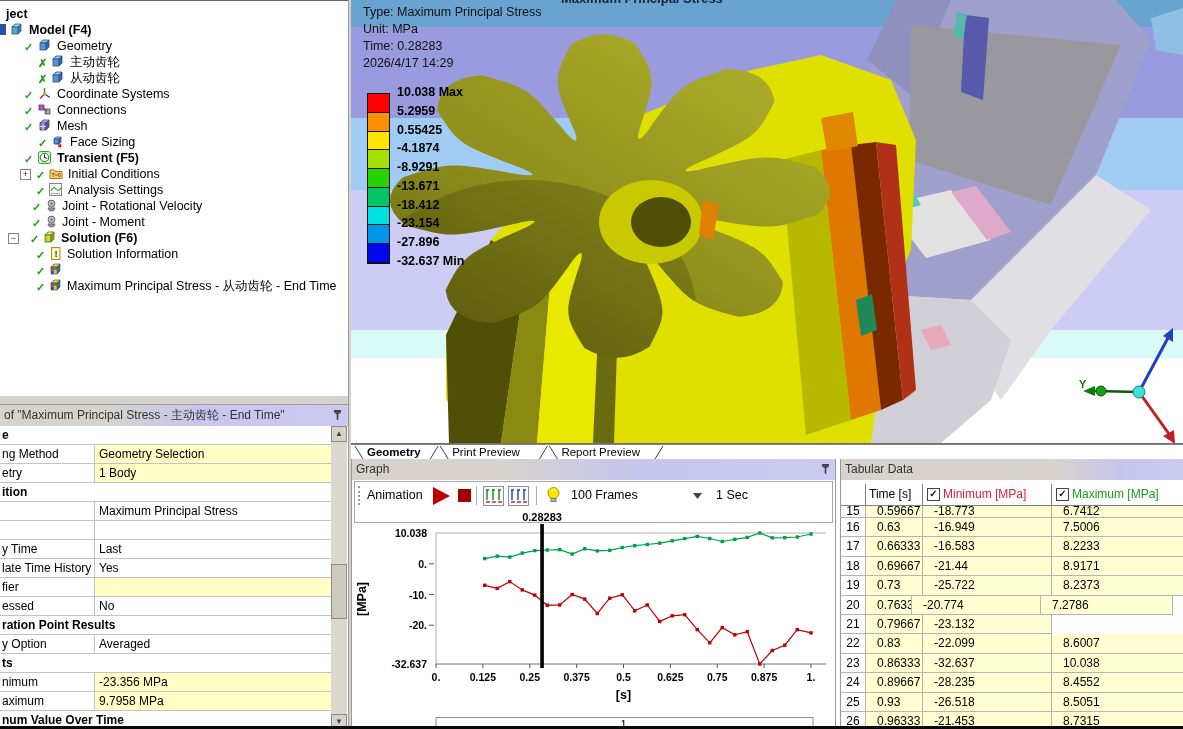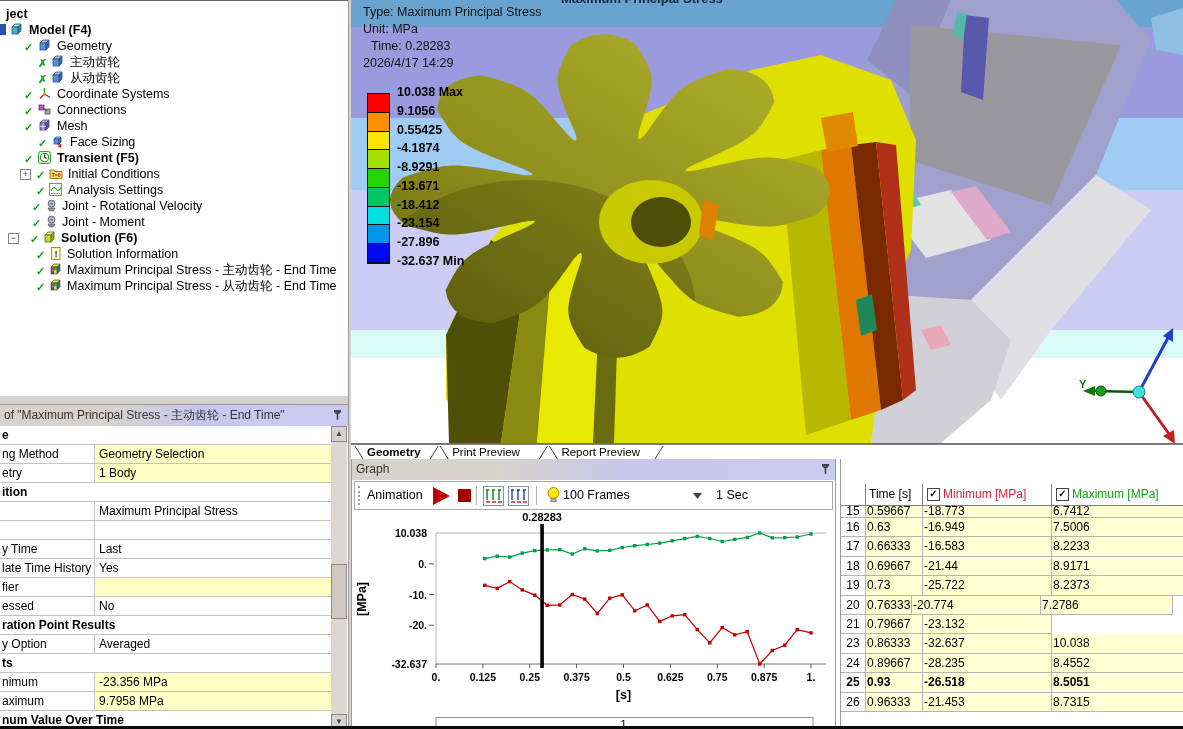--- a/index.html
+++ b/index.html
@@ -39,38 +39,38 @@
   #viewport{left:351px;top:0;width:832px;height:443px;overflow:hidden;}
   .vp-line{position:absolute;left:12px;height:17px;font-size:12.5px;color:#101010;white-space:nowrap;}
   #legend-bar{position:absolute;left:16px;top:93px;width:21px;border:1px solid #111;}
   .lcell{width:21px;border-bottom:1px solid #111;box-sizing:border-box;}
   .llabel{position:absolute;left:46px;height:16px;font-size:12.5px;font-weight:600;white-space:nowrap;color:#000;}
   .llabel.strong{font-weight:bold;}
   
   #vtab-strip{left:351px;top:443px;width:832px;height:16px;background:#fff;border-top:1px solid #707070;}
   
   #graph-panel{left:351px;top:459px;width:484px;height:270px;background:#fff;border-left:1px solid #9a9a9a;}
-  #graph-toolbar{position:absolute;left:2px;top:22px;width:479px;height:29px;border:1px solid #a8a8a8;
+  #graph-toolbar{position:absolute;left:2px;top:22px;width:479px;height:42px;border:1px solid #a8a8a8;
                  box-sizing:border-box;display:block;}
   .grip{position:absolute;left:3px;top:4px;width:3px;height:19px;border-left:2px dotted #9a9a9a;}
   .tb-label{position:absolute;font-size:12.5px;line-height:29px;top:-1px;color:#000;white-space:nowrap;}
   .tb-sep{position:absolute;top:4px;width:1px;height:19px;background:#b0b0b0;}
   .tb-btn{position:absolute;top:4px;cursor:pointer;}
   .pin{position:absolute;top:4px;right:6px;width:9px;height:13px;}
   
   #tabular-panel{left:840px;top:459px;width:343px;height:270px;background:#fff;overflow:hidden;border-left:1px solid #9a9a9a;}
   #tab-table{position:absolute;left:0;top:25px;width:343px;}
   .throw{display:flex;height:21px;line-height:21px;background:#fff;border-bottom:1px solid #808080;}
   .thcell{border-right:1px solid #808080;box-sizing:border-box;padding-left:3px;font-size:12px;
           display:flex;align-items:center;white-space:nowrap;overflow:hidden;}
   .cb{display:inline-block;width:11px;height:11px;border:1px solid #444;background:#fff;font-size:10px;
       line-height:10px;text-align:center;margin:0 3px 0 1px;font-weight:bold;color:#111;}
   .dr{display:flex;background:#fff;}
   .dcell{border-right:1px solid #b4b4b4;border-bottom:1px solid #b4b4b4;box-sizing:border-box;
-         padding-left:1px;font-size:12px;overflow:hidden;white-space:nowrap;}
+         padding-left:11px;font-size:12px;overflow:hidden;white-space:nowrap;}
   .dcell.num{background:#fff;text-align:center;padding-left:0;}
   .dcell.val{background:#ffffd2;}
   #bottom-black{left:0;top:726px;width:1183px;height:3px;background:#0a0a0a;}
   .gap-line{position:absolute;top:459px;height:270px;width:1px;background:#9a9a9a;}
 </style>
 </head>
 <body>
 
 <div class="abs" id="tree-panel">
   <div id="tree-rows">
@@ -221,21 +221,20 @@
         <span class="mk" style="left:36px">✓</span>
         <span class="ticon" style="left:49px"><svg width="13" height="13">
             <polygon points="2,4 8,4 11,1 5,1" fill="#e8d830" stroke="#555" stroke-width="0.7"></polygon>
             <polygon points="8,4 11,1 11,8 8,11" fill="#3468a8" stroke="#555" stroke-width="0.7"></polygon>
             <rect x="2" y="4" width="3" height="3.5" fill="#e03030"></rect>
             <rect x="5" y="4" width="3" height="3.5" fill="#30b030"></rect>
             <rect x="2" y="7.5" width="3" height="3.5" fill="#3050d0"></rect>
             <rect x="5" y="7.5" width="3" height="3.5" fill="#e8d020"></rect>
             <rect x="2" y="4" width="6" height="7" fill="none" stroke="#555" stroke-width="0.7"></rect>
           </svg></span>
-        <span class="tlabel " style="left:67px">Maximum Principal Stress - 主动齿轮 - End Time</span>
       </div>
       <div class="trow" style="top: 277px; left: 0px; width: 348px;">
         <span class="mk" style="left:36px">✓</span>
         <span class="ticon" style="left:49px"><svg width="13" height="13">
             <polygon points="2,4 8,4 11,1 5,1" fill="#e8d830" stroke="#555" stroke-width="0.7"></polygon>
             <polygon points="8,4 11,1 11,8 8,11" fill="#3468a8" stroke="#555" stroke-width="0.7"></polygon>
             <rect x="2" y="4" width="3" height="3.5" fill="#e03030"></rect>
             <rect x="5" y="4" width="3" height="3.5" fill="#30b030"></rect>
             <rect x="2" y="7.5" width="3" height="3.5" fill="#3050d0"></rect>
             <rect x="5" y="7.5" width="3" height="3.5" fill="#e8d020"></rect>
@@ -386,38 +385,38 @@
       <line x1="788" y1="392" x2="818" y2="434" stroke="#c02020" stroke-width="3"></line>
       <polygon points="812,436 823,430 824,444" fill="#c02020"></polygon>
       <circle cx="788" cy="392" r="6" fill="#40e0d8" stroke="#108888"></circle>
       <text id="triad-y-label" x="728" y="388" font-size="11" fill="#0a7a0a" font-weight="bold">Y</text>
     </g>
   </svg>
   
   <div id="vp-lines">
       <div class="vp-line" style="top: 5px;">Type: Maximum Principal Stress</div>
       <div class="vp-line" style="top: 22px;">Unit: MPa</div>
-      <div class="vp-line" style="top: 39px; margin-left: 8px;">Time: 0.28283</div>
+      <div class="vp-line" style="top: 39px;">Time: 0.28283</div>
       <div class="vp-line" style="top: 56px;">2026/4/17 14:29</div>
     </div>
   
   <div id="legend-bar">
       <div class="lcell" style="height: 18.78px; background: rgb(253, 0, 0);"></div>
       <div class="lcell" style="height: 18.78px; background: rgb(255, 143, 0);"></div>
       <div class="lcell" style="height: 18.78px; background: rgb(255, 228, 0);"></div>
       <div class="lcell" style="height: 18.78px; background: rgb(166, 224, 0);"></div>
       <div class="lcell" style="height: 18.78px; background: rgb(38, 210, 0);"></div>
       <div class="lcell" style="height: 18.78px; background: rgb(0, 199, 100);"></div>
       <div class="lcell" style="height: 18.78px; background: rgb(0, 224, 224);"></div>
       <div class="lcell" style="height: 18.78px; background: rgb(0, 150, 232);"></div>
       <div class="lcell" style="height: 18.78px; background: rgb(0, 8, 240);"></div>
     </div>
   <div id="legend-labels">
       <div class="llabel strong" style="top: 85px;">10.038 Max</div>
-      <div class="llabel" style="top: 103.78px;">9.1056</div>
+      <div class="llabel" style="top: 103.78px;">5.2959</div>
       <div class="llabel" style="top: 122.56px;">0.55425</div>
       <div class="llabel" style="top: 141.34px;">-4.1874</div>
       <div class="llabel" style="top: 160.12px;">-8.9291</div>
       <div class="llabel" style="top: 178.9px;">-13.671</div>
       <div class="llabel" style="top: 197.68px;">-18.412</div>
       <div class="llabel" style="top: 216.46px;">-23.154</div>
       <div class="llabel" style="top: 235.24px;">-27.896</div>
       <div class="llabel strong" style="top: 254.02px;">-32.637 Min</div>
     </div>
 </div>
@@ -465,21 +464,21 @@
       <rect x="0.5" y="0.5" width="20" height="19" fill="#fff" stroke="#8090b8"></rect>
       <path d="M4,4 v10 M10,4 v10 M16,4 v10 M3,4 h3 M9,4 h3 M15,4 h3" stroke="#2040b0" fill="none" stroke-width="1.4"></path>
       <path d="M3,16 h4 M9,16 h4 M15,16 h4" stroke="#c03030" stroke-width="1.4"></path>
       </svg>
     <div class="tb-sep" style="left:181px;"></div>
     <svg class="tb-btn" style="left:191px;" width="15" height="21">
       <circle cx="7.5" cy="7" r="5.5" fill="#ffe400" stroke="#b09000"></circle>
       <rect x="5" y="12.5" width="5" height="3" fill="#b0b0b0" stroke="#808080"></rect>
       <path d="M5.5,5 q2,-2.5 4,0" stroke="#fff8a0" fill="none"></path>
       </svg>
-    <div class="tb-label" style="left:208px;text-align:center;">100 Frames</div>
+    <div class="tb-label" style="left:216px;text-align:center;">100 Frames</div>
     <svg class="tb-btn" style="left:338px;top:11px;" width="10" height="7">
       <polygon points="0,0 9,0 4.5,6" fill="#404040"></polygon>
       </svg>
     <div class="tb-label" style="left:361px;">1 Sec</div>
   </div>
   <svg id="chart-svg" class="abs" style="left:0;top:52px;" width="484" height="218">
       <line x1="84" y1="22" x2="474" y2="22" stroke="#b0b0b0"></line>
       <line x1="84" y1="22" x2="84" y2="153" stroke="#b0b0b0"></line>
       <line x1="84" y1="153" x2="474" y2="153" stroke="#707070"></line>
       <text x="75" y="26" font-size="10.5" font-weight="bold" text-anchor="end" fill="#000">10.038</text>
@@ -567,20 +566,23 @@
       <rect x="443.54875000000004" y="116.96833040421792" width="3.4" height="3.4" fill="#c00000"></rect>
       <rect x="457.3" y="120.18231985940245" width="3.4" height="3.4" fill="#c00000"></rect>
       <rect x="188.26125000000002" y="13" width="3.6" height="144" fill="#000"></rect>
       <text x="190.06125000000003" y="10" font-size="11" font-weight="bold" text-anchor="middle">0.28283</text>
       <rect x="84" y="206.5" width="377" height="14" fill="#fff" stroke="#909090"></rect>
       <text x="271.5" y="217" font-size="11" text-anchor="middle">1</text>
     </svg>
 </div>
 
 <div class="abs" id="tabular-panel">
+  <div class="panel-title" style="background:linear-gradient(to right,#d7d3cc 0%,#d7d3cc 62%,#c6c6ee 82%,#cbcbf2 100%);">
+    <span>Tabular Data</span>
+  </div>
   <div id="tab-table">
       <div class="throw">
         <div class="thcell" style="width: 25px;"></div>
         <div class="thcell" style="width: 57px;">Time [s]</div>
         <div class="thcell" style="width: 129px;">
           <span class="cb">✓</span>
           <span style="color: rgb(216, 30, 60);">Minimum [MPa]</span>
         </div>
         <div class="thcell" style="width: 132px;">
           <span class="cb">✓</span>
@@ -623,32 +625,38 @@
         <div class="dcell val" style="width: 129px; line-height: 18.4px; height: 19.4px;">-20.774</div>
         <div class="dcell val" style="width: 132px; line-height: 18.4px; height: 19.4px;">7.2786</div>
       </div>
       <div class="dr" style="height: 19.4px;">
         <div class="dcell num" style="width: 25px; line-height: 18.4px; height: 19.4px;">21</div>
         <div class="dcell val" style="width: 57px; line-height: 18.4px; height: 19.4px;">0.79667</div>
         <div class="dcell val" style="width: 129px; line-height: 18.4px; height: 19.4px;">-23.132</div>
         <div class="dcell val" style="width: 132px; line-height: 18.4px; height: 19.4px; margin-top: 36px;">7.9637</div>
       </div>
       <div class="dr" style="height: 19.4px;">
+        <div class="dcell num" style="width: 25px; line-height: 18.4px; height: 19.4px;">22</div>
+        <div class="dcell val" style="width: 57px; line-height: 18.4px; height: 19.4px;">0.83</div>
+        <div class="dcell val" style="width: 129px; line-height: 18.4px; height: 19.4px;">-22.099</div>
+        <div class="dcell val" style="width: 132px; line-height: 18.4px; height: 19.4px;">8.6007</div>
+      </div>
+      <div class="dr" style="height: 19.4px;">
         <div class="dcell num" style="width: 25px; line-height: 18.4px; height: 19.4px;">23</div>
         <div class="dcell val" style="width: 57px; line-height: 18.4px; height: 19.4px;">0.86333</div>
         <div class="dcell val" style="width: 129px; line-height: 18.4px; height: 19.4px;">-32.637</div>
         <div class="dcell val" style="width: 132px; line-height: 18.4px; height: 19.4px;">10.038</div>
       </div>
       <div class="dr" style="height: 19.4px;">
         <div class="dcell num" style="width: 25px; line-height: 18.4px; height: 19.4px;">24</div>
         <div class="dcell val" style="width: 57px; line-height: 18.4px; height: 19.4px;">0.89667</div>
         <div class="dcell val" style="width: 129px; line-height: 18.4px; height: 19.4px;">-28.235</div>
         <div class="dcell val" style="width: 132px; line-height: 18.4px; height: 19.4px;">8.4552</div>
       </div>
-      <div class="dr" style="height: 19.4px; font-weight: bold;">
+      <div class="dr" style="height: 19.4px;">
         <div class="dcell num" style="width: 25px; line-height: 18.4px; height: 19.4px;">25</div>
         <div class="dcell val" style="width: 57px; line-height: 18.4px; height: 19.4px;">0.93</div>
         <div class="dcell val" style="width: 129px; line-height: 18.4px; height: 19.4px;">-26.518</div>
         <div class="dcell val" style="width: 132px; line-height: 18.4px; height: 19.4px;">8.5051</div>
       </div>
       <div class="dr" style="height: 19.4px;">
         <div class="dcell num" style="width: 25px; line-height: 18.4px; height: 19.4px;">26</div>
         <div class="dcell val" style="width: 57px; line-height: 18.4px; height: 19.4px;">0.96333</div>
         <div class="dcell val" style="width: 129px; line-height: 18.4px; height: 19.4px;">-21.453</div>
         <div class="dcell val" style="width: 132px; line-height: 18.4px; height: 19.4px;">8.7315</div>

